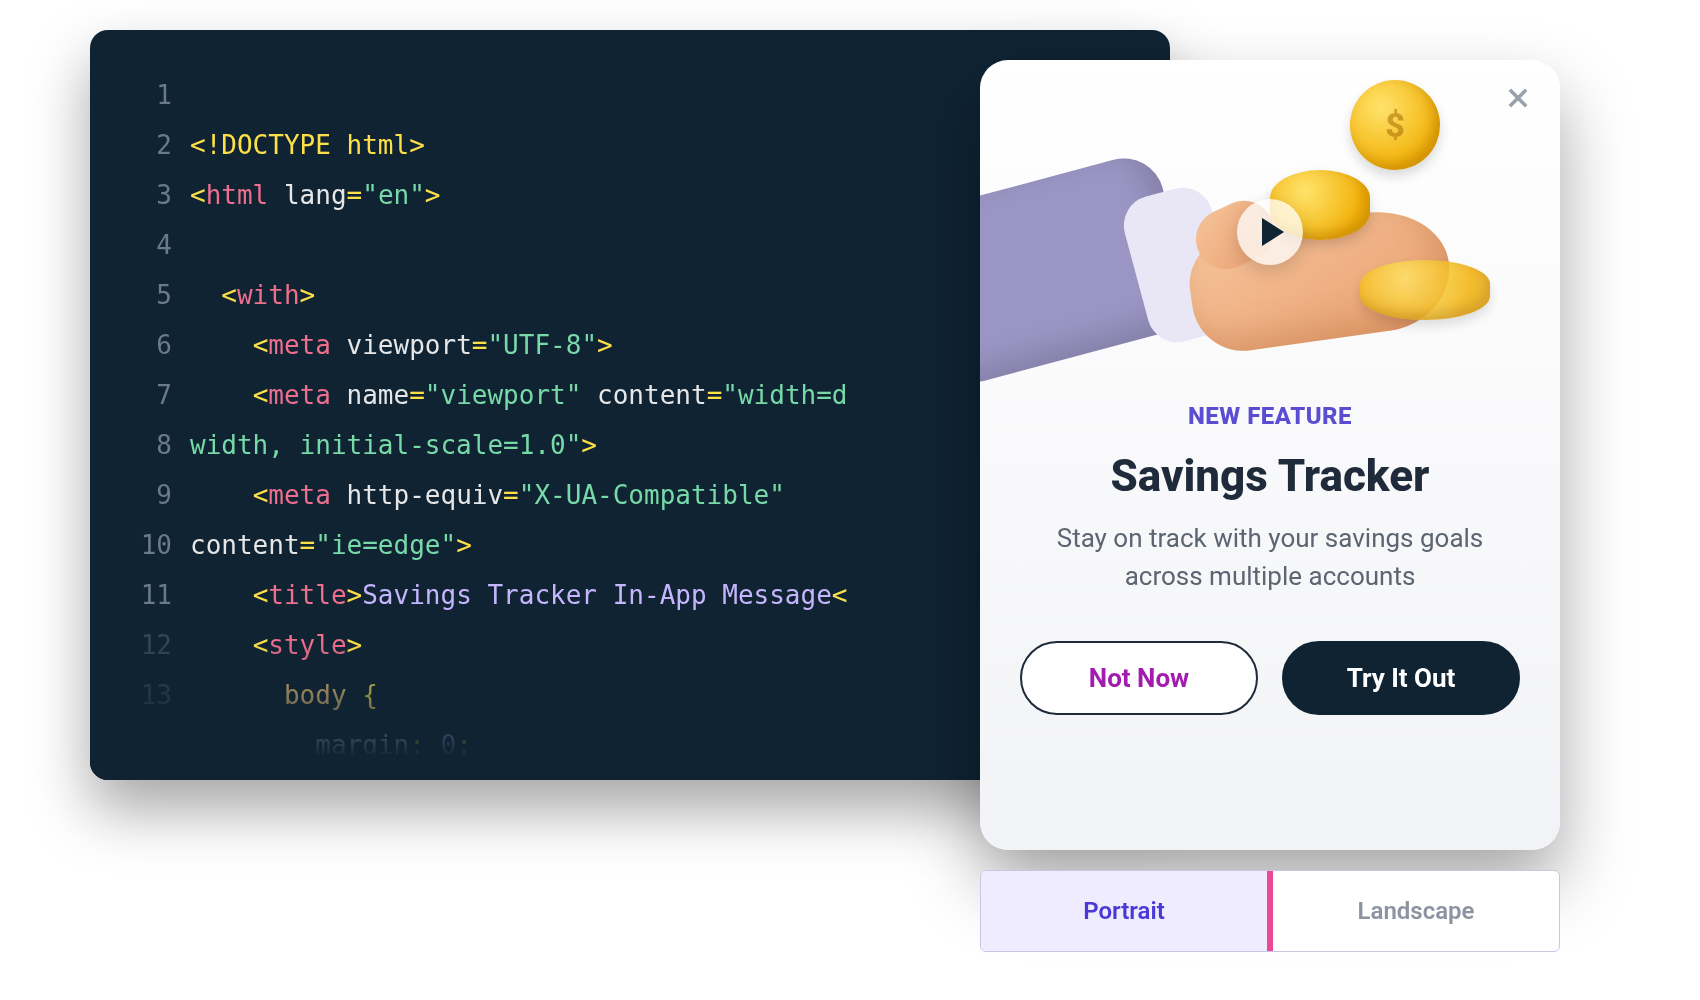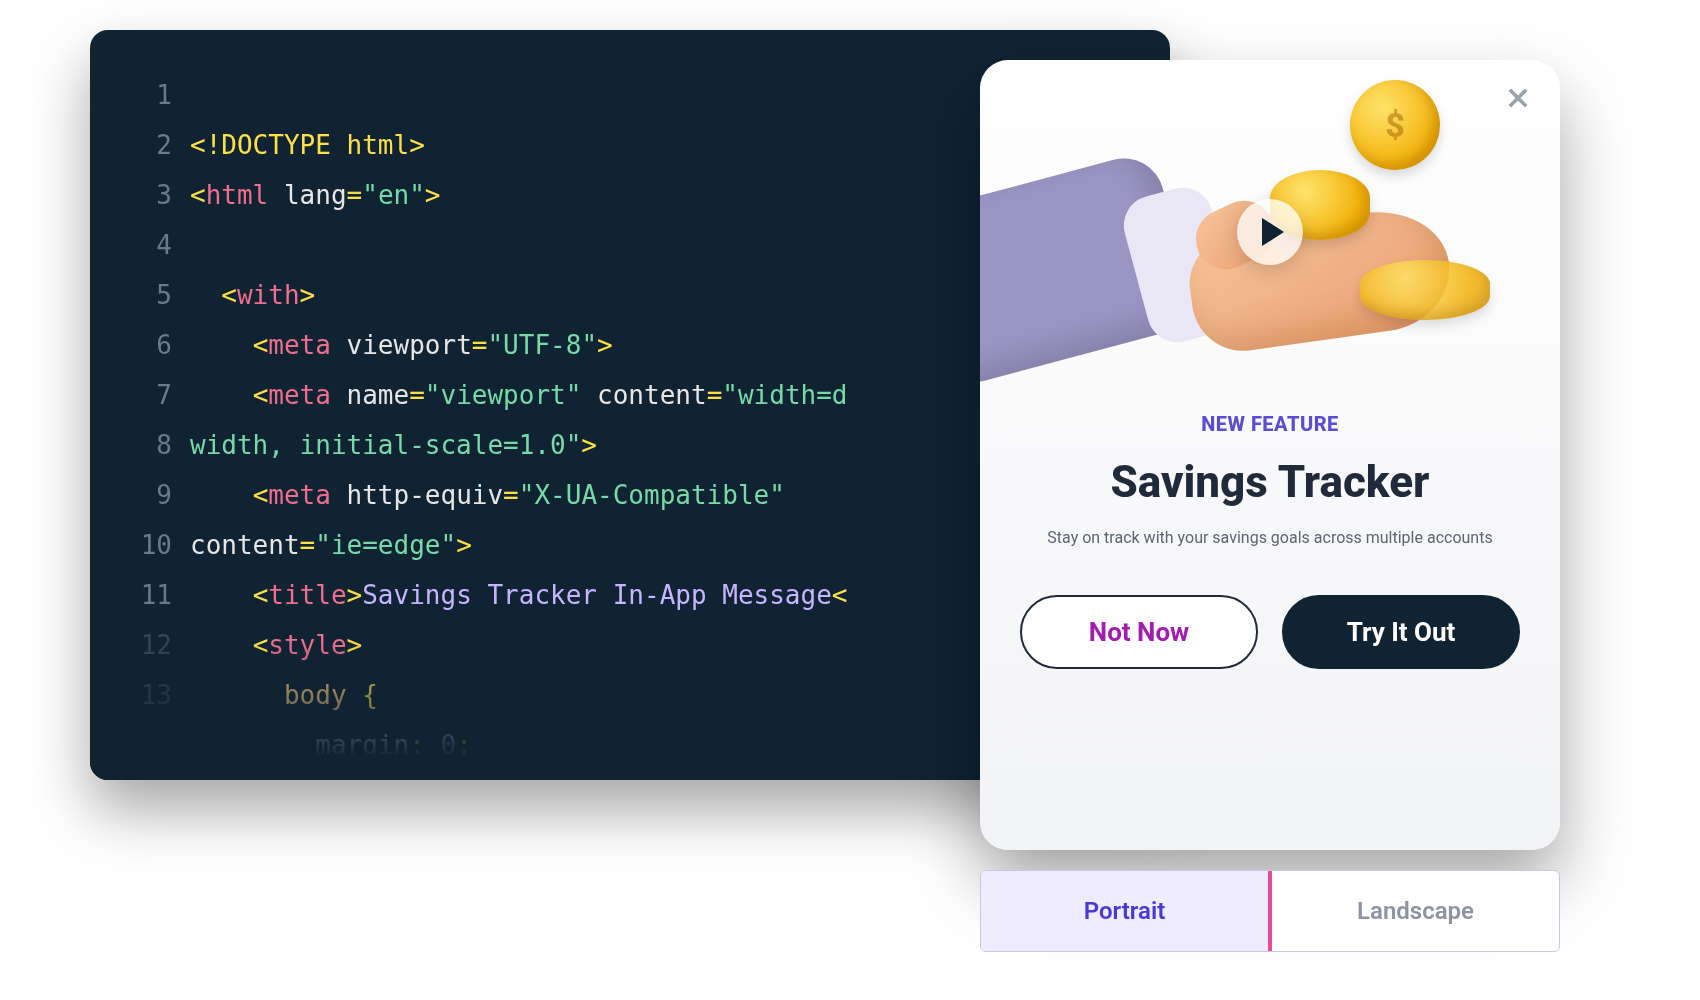--- a/index.html
+++ b/index.html
@@ -160,36 +160,36 @@
   .play::after{
     content:"";
     margin-left:6px;
     border-left: 22px solid #0f2333;
     border-top: 14px solid transparent;
     border-bottom: 14px solid transparent;
   }
 
   .eyebrow {
     text-align:center;
-    font-size: 20px;
+    font-size: 24px;
     font-weight: 800;
     letter-spacing: .5px;
     color:#5a4dd1;
-    margin-top: 22px;
+    margin-top: 12px;
   }
   .title {
     text-align:center;
     font-size: 44px;
     font-weight: 800;
     color:#1f2a3a;
     margin-top: 20px;
   }
   .desc {
     text-align:center;
-    font-size: 16px;
+    font-size: 26px;
     color:#5d6572;
     line-height: 1.45;
     margin: 18px 42px 0;
   }
   .btn-row {
     display:flex;
     gap: 24px;
     justify-content:center;
     margin-top: 46px;
     padding: 0 40px;
@@ -232,21 +232,21 @@
     display:flex; align-items:center; justify-content:center;
     font-size: 24px;
     font-weight: 600;
     cursor:pointer;
   }
   .orient .opt.active {
     background:#efecff;
     color:#4a38d8;
   }
   .orient .opt.inactive { color:#8c93a1; }
-  .orient .opt + .opt { border-left: 4px solid #ec4899; }
+  .orient .opt + .opt { border-left: 6px solid #ec4899; }
 </style>
 </head>
 <body>
 
 <div class="code-panel">
   <div class="gutter">
     <div class="ln">1</div>
     <div class="ln">2</div>
     <div class="ln">3</div>
     <div class="ln">4</div>

